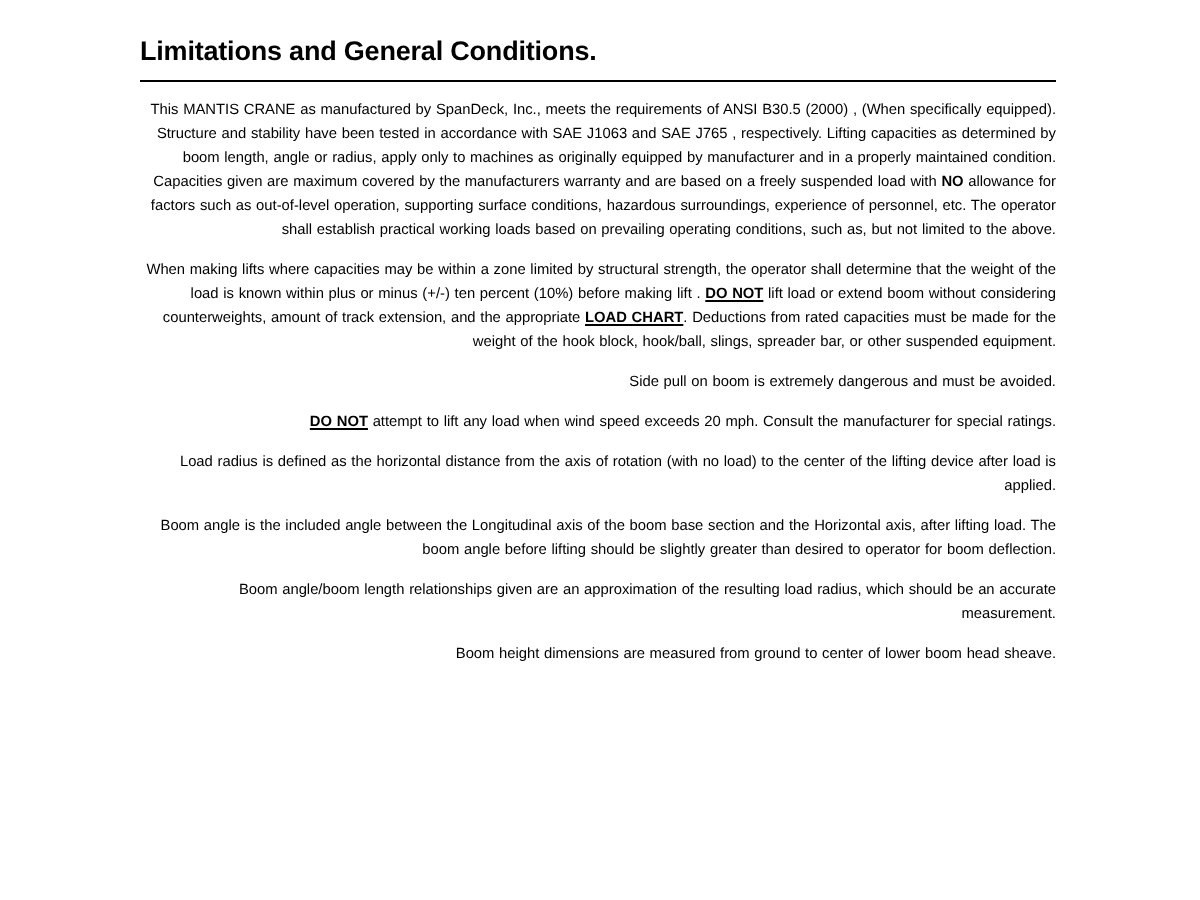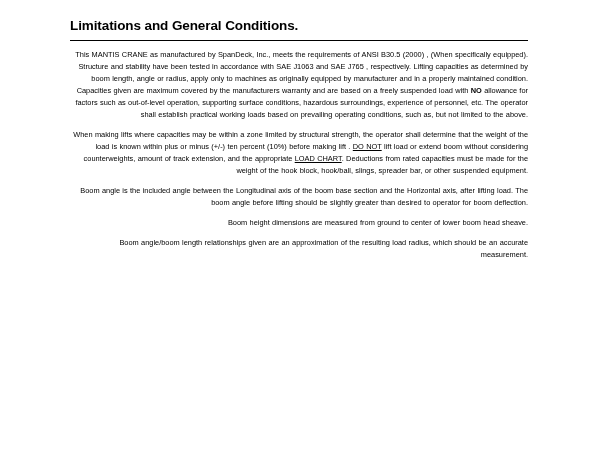--- a/index.html
+++ b/index.html
@@ -43,30 +43,33 @@
     font-size: 7.4px;
     line-height: 1.62;
     margin: 0 0 8px 0;
     text-align: right;
     word-spacing: 0.3px;
   }
   .b {
     font-weight: bold;
   }
   .bu {
-    font-weight: normal;
+    font-weight: bold;
     text-decoration: underline;
   }
 </style>
 </head>
 <body>
 
 <div id="page">
   <h1 class="doc-title">Limitations and General Conditions.</h1>
   <hr class="rule">
   <div class="body-block">
     <p class="para"><span>This MANTIS CRANE as manufactured by SpanDeck, Inc., meets the requirements of  ANSI B30.5 (2000) , (When specifically equipped). Structure and stability have been tested in accordance with  SAE J1063  and SAE J765 , respectively. Lifting capacities as determined by boom length, angle or radius, apply only to machines as originally equipped by manufacturer and in a properly maintained condition. Capacities given are maximum covered by the manufacturers warranty and are based on a freely suspended load with </span><span class="b">NO</span><span> allowance for factors such as out-of-level operation, supporting surface conditions, hazardous surroundings, experience of personnel, etc. The operator shall establish practical working loads based on prevailing operating conditions, such as, but not limited to the above.</span></p>
     <p class="para"><span>When making lifts where capacities may be within a zone limited by structural strength, the operator shall determine that the weight of the load is known within plus or minus (+/-) ten percent (10%) before making lift .  </span><span class="bu">DO NOT</span><span>  lift load or extend boom without considering counterweights, amount of track extension, and the appropriate </span><span class="bu">LOAD CHART</span><span>. Deductions from rated capacities must be made for the weight of the hook block, hook/ball, slings, spreader bar, or other suspended equipment.</span></p>
+    <p class="para"><span>Side pull on boom is extremely dangerous and must be avoided.</span></p>
+    <p class="para"><span class="bu">DO NOT</span><span>  attempt to lift any load when wind speed exceeds 20 mph.  Consult the manufacturer for special ratings.</span></p>
+    <p class="para"><span>Load radius is defined as the horizontal distance from the axis of rotation (with no load) to the center of the lifting device after load is applied.</span></p>
     <p class="para"><span>Boom angle is the included angle between the Longitudinal axis of the boom base section and the Horizontal axis, after lifting load. The boom angle before lifting should be slightly greater than desired to operator for boom deflection.</span></p>
+    <p class="para"><span>Boom angle/boom length relationships given are an approximation of the resulting load radius, which should be an accurate measurement.</span></p>
     <p class="para"><span>Boom height dimensions are measured from ground to center of lower boom head sheave.</span></p>
-    <p class="para"><span>Boom angle/boom length relationships given are an approximation of the resulting load radius, which should be an accurate measurement.</span></p>
   </div>
 </div>
 
 </body></html>

